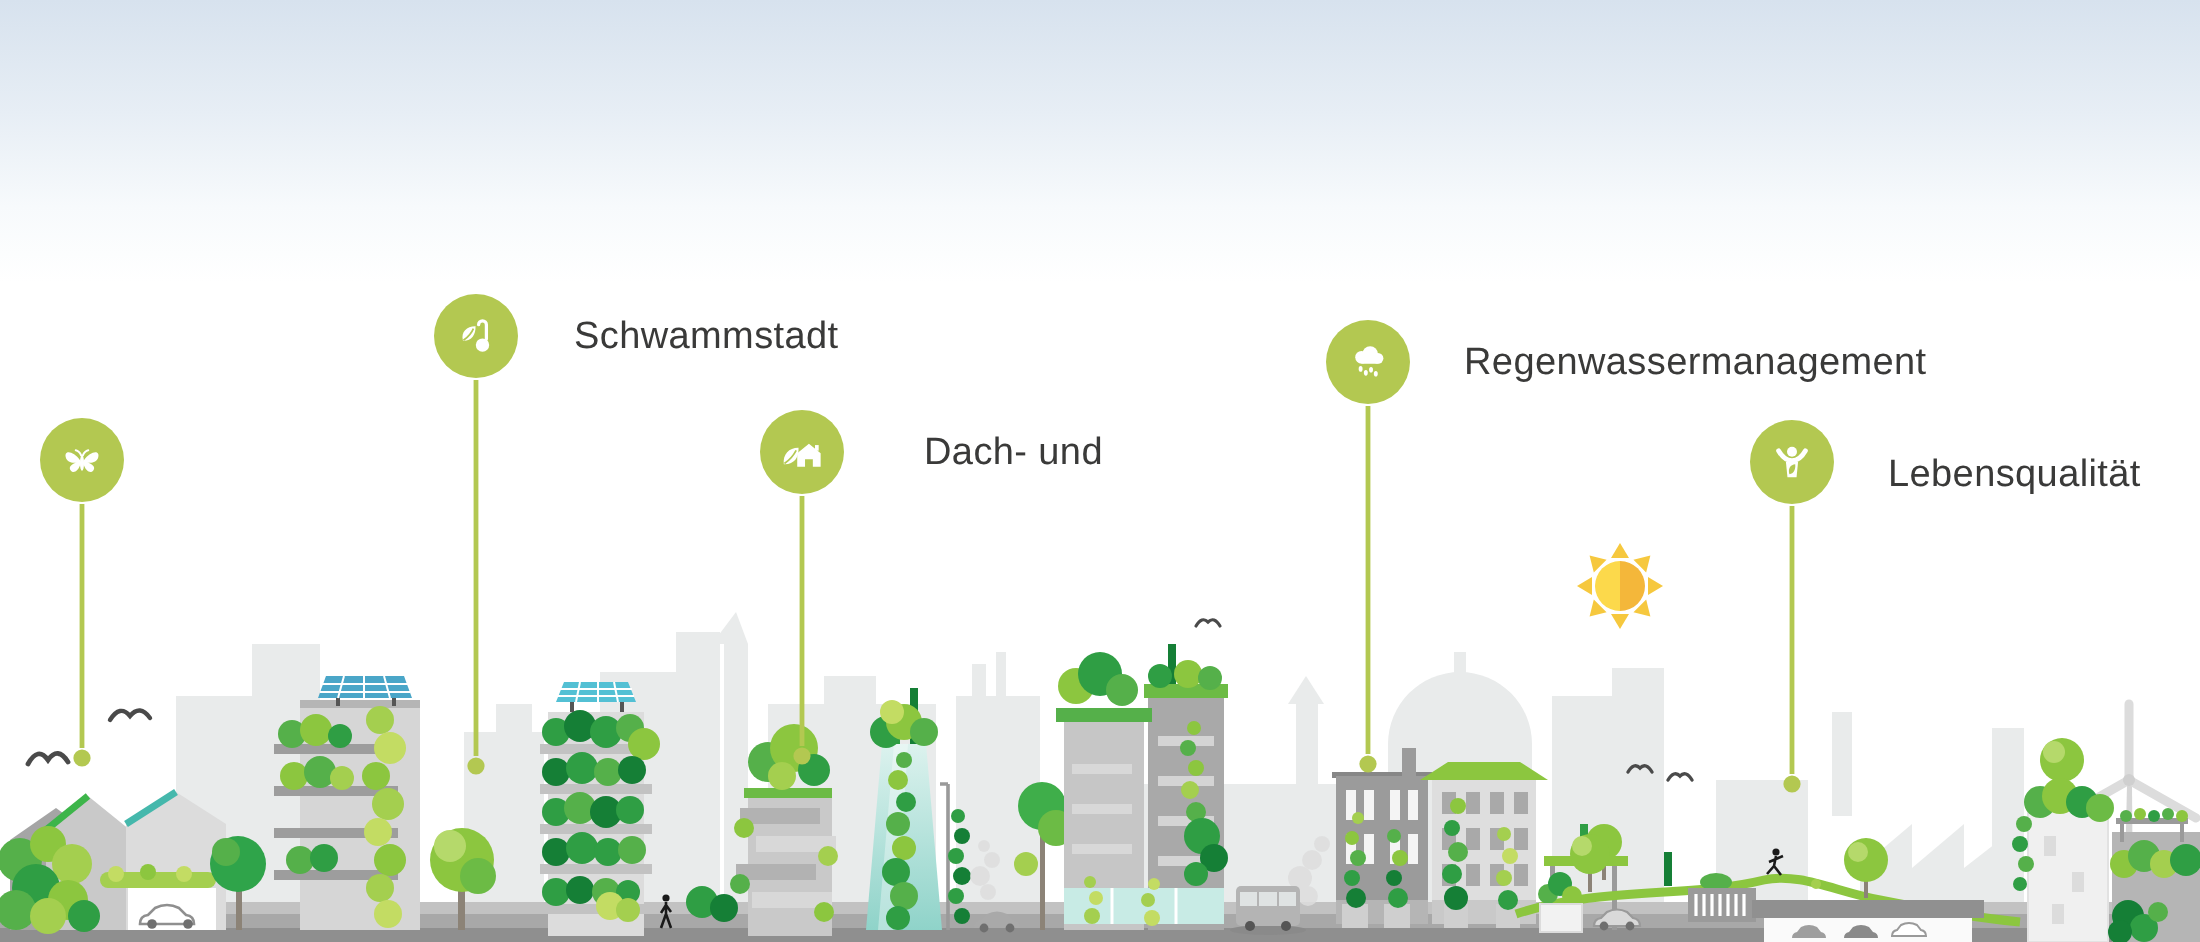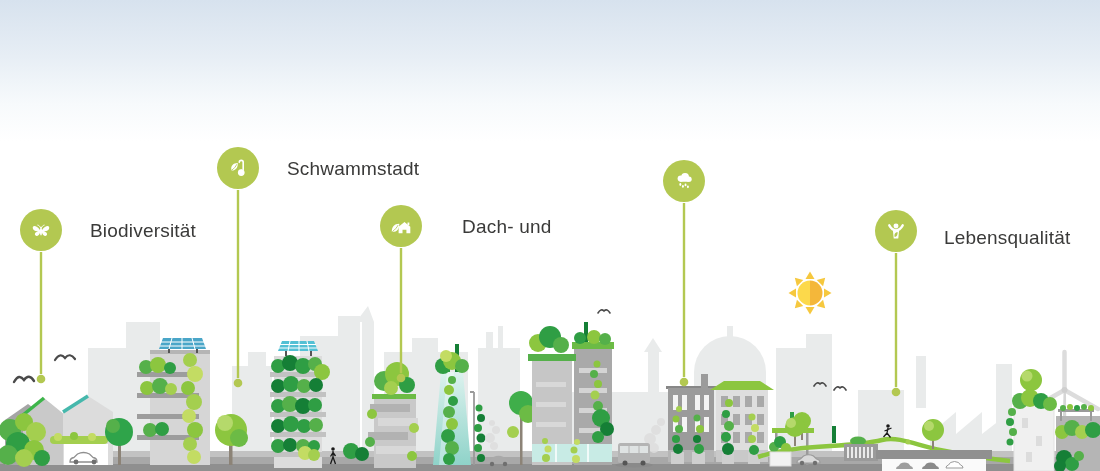--- a/index.html
+++ b/index.html
@@ -548,21 +548,20 @@
         <path d="M11.2 12.2 C8 7.6 3.6 7.3 4.5 10.7 C5.1 13 7.5 13.5 9.6 13.1 C7.3 13.7 5.5 15.1 6.8 16.9 C8.1 18.7 10.6 16.6 11.2 14.1 Z"></path>
         <path d="M12.8 12.2 C16 7.6 20.4 7.3 19.5 10.7 C18.9 13 16.5 13.5 14.4 13.1 C16.7 13.7 18.5 15.1 17.2 16.9 C15.9 18.7 13.4 16.6 12.8 14.1 Z"></path>
         <ellipse cx="12" cy="13.4" rx="0.95" ry="3.6"></ellipse>
       </g>
       <g stroke="#ffffff" stroke-width="0.9" fill="none" stroke-linecap="round">
         <path d="M11.6 9.9 C11 8.4 10 7.7 9.1 7.5"></path>
         <path d="M12.4 9.9 C13 8.4 14 7.7 14.9 7.5"></path>
       </g>
     </svg>
   </div>
-  <div class="callout-text">Biodiversität</div>
 </div>
 
 <div class="callout c-schwamm">
   <div class="badge">
     <svg width="26" height="26" viewBox="0 0 24 24">
       <path d="M6 14.2 C4.8 10 8 7.4 11.8 7.5 C11.9 11.6 9.8 14.4 6 14.2 Z" fill="#ffffff"></path>
       <path d="M6.2 14 C8.5 12.4 10 10.6 10.8 8.6" stroke="#b3c851" stroke-width="0.8" fill="none"></path>
       <path d="M13.2 6.8 a1.8 1.8 0 0 1 3.6 0 V13.4" stroke="#ffffff" stroke-width="1.5" fill="none" stroke-linecap="round"></path>
       <circle cx="15" cy="16.2" r="3.1" fill="#ffffff"></circle>
       <line x1="15" y1="13.5" x2="15" y2="16" stroke="#ffffff" stroke-width="1.5"></line>
@@ -593,20 +592,21 @@
             <circle cx="13" cy="8.3" r="3.6"></circle>
             <circle cx="16.6" cy="10.3" r="2.5"></circle>
         <rect x="8" y="9.8" width="9.5" height="3" rx="1.5"></rect>
         <ellipse cx="8.6" cy="15.2" rx="0.9" ry="1.3"></ellipse>
         <ellipse cx="11" cy="17" rx="0.9" ry="1.3"></ellipse>
         <ellipse cx="13.4" cy="15.6" rx="0.9" ry="1.3"></ellipse>
         <ellipse cx="15.6" cy="17.4" rx="0.9" ry="1.3"></ellipse>
       </g>
     </svg>
   </div>
+  <div class="callout-text">Regenwassermanagement</div>
 </div>
 
 <div class="callout c-leben">
   <div class="badge">
     <svg width="26" height="26" viewBox="0 0 24 24">
       <circle cx="12" cy="7.3" r="2.3" fill="#ffffff"></circle>
       <path d="M5.8 6.8 C7.8 10.3 9.6 11.4 12 11.4 C14.4 11.4 16.2 10.3 18.2 6.8" stroke="#ffffff" stroke-width="2.2" fill="none" stroke-linecap="round"></path>
       <path d="M9.2 12 H14.8 L14.1 19 H9.9 Z" fill="#ffffff"></path>
       <path d="M10.8 17.6 C10 15 11.3 13.2 13.5 13 C13.7 15.5 12.8 17.3 10.8 17.6 Z" fill="#b3c851"></path>
     </svg>

